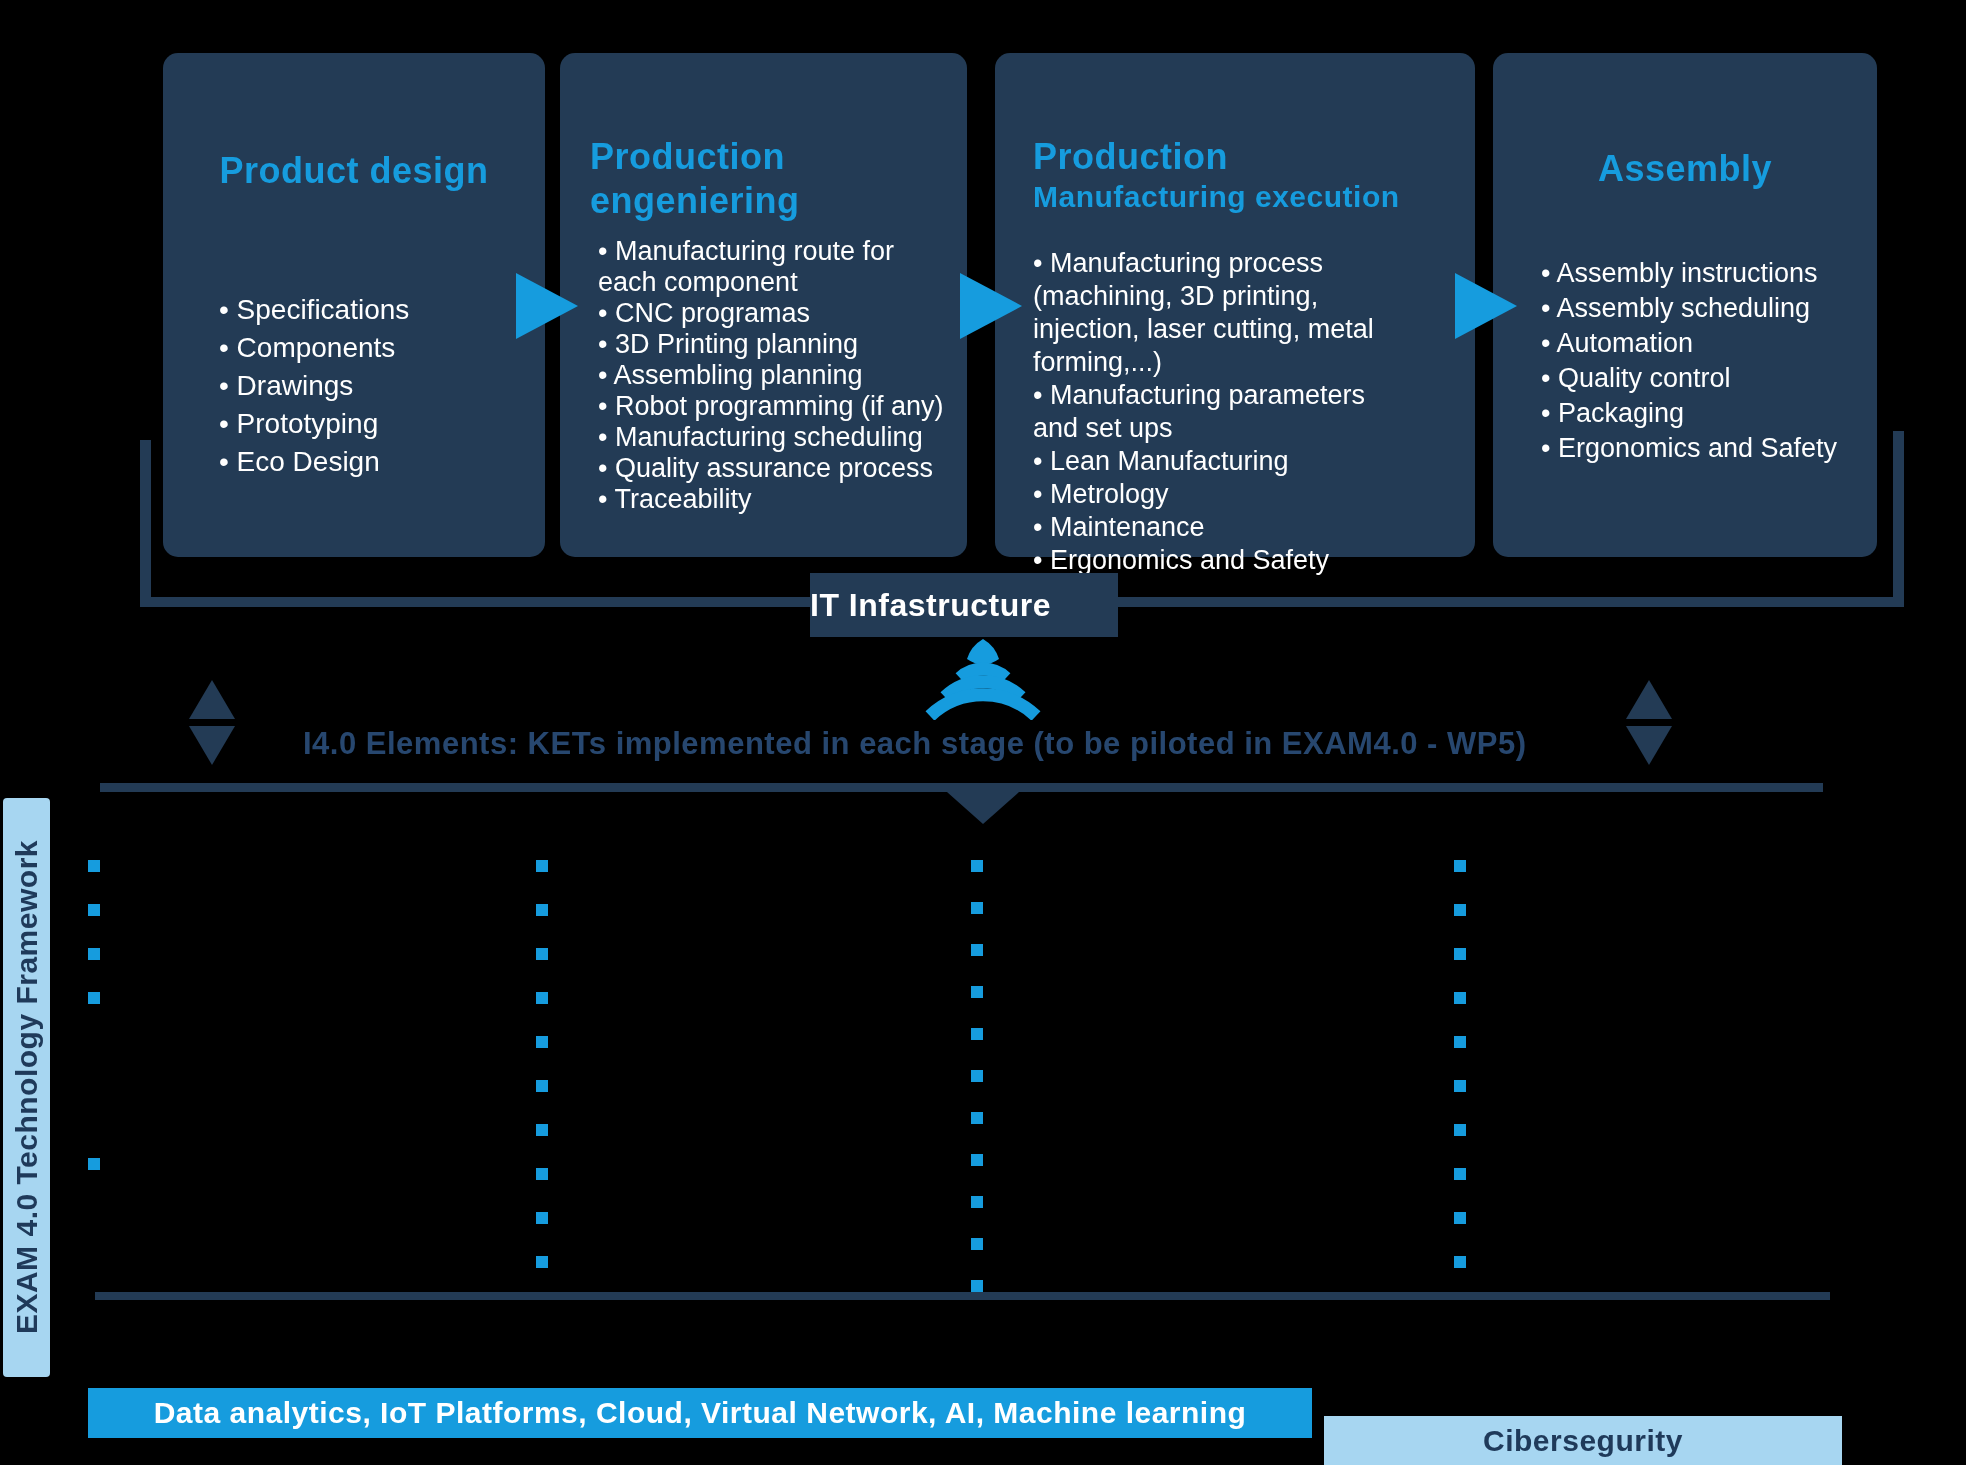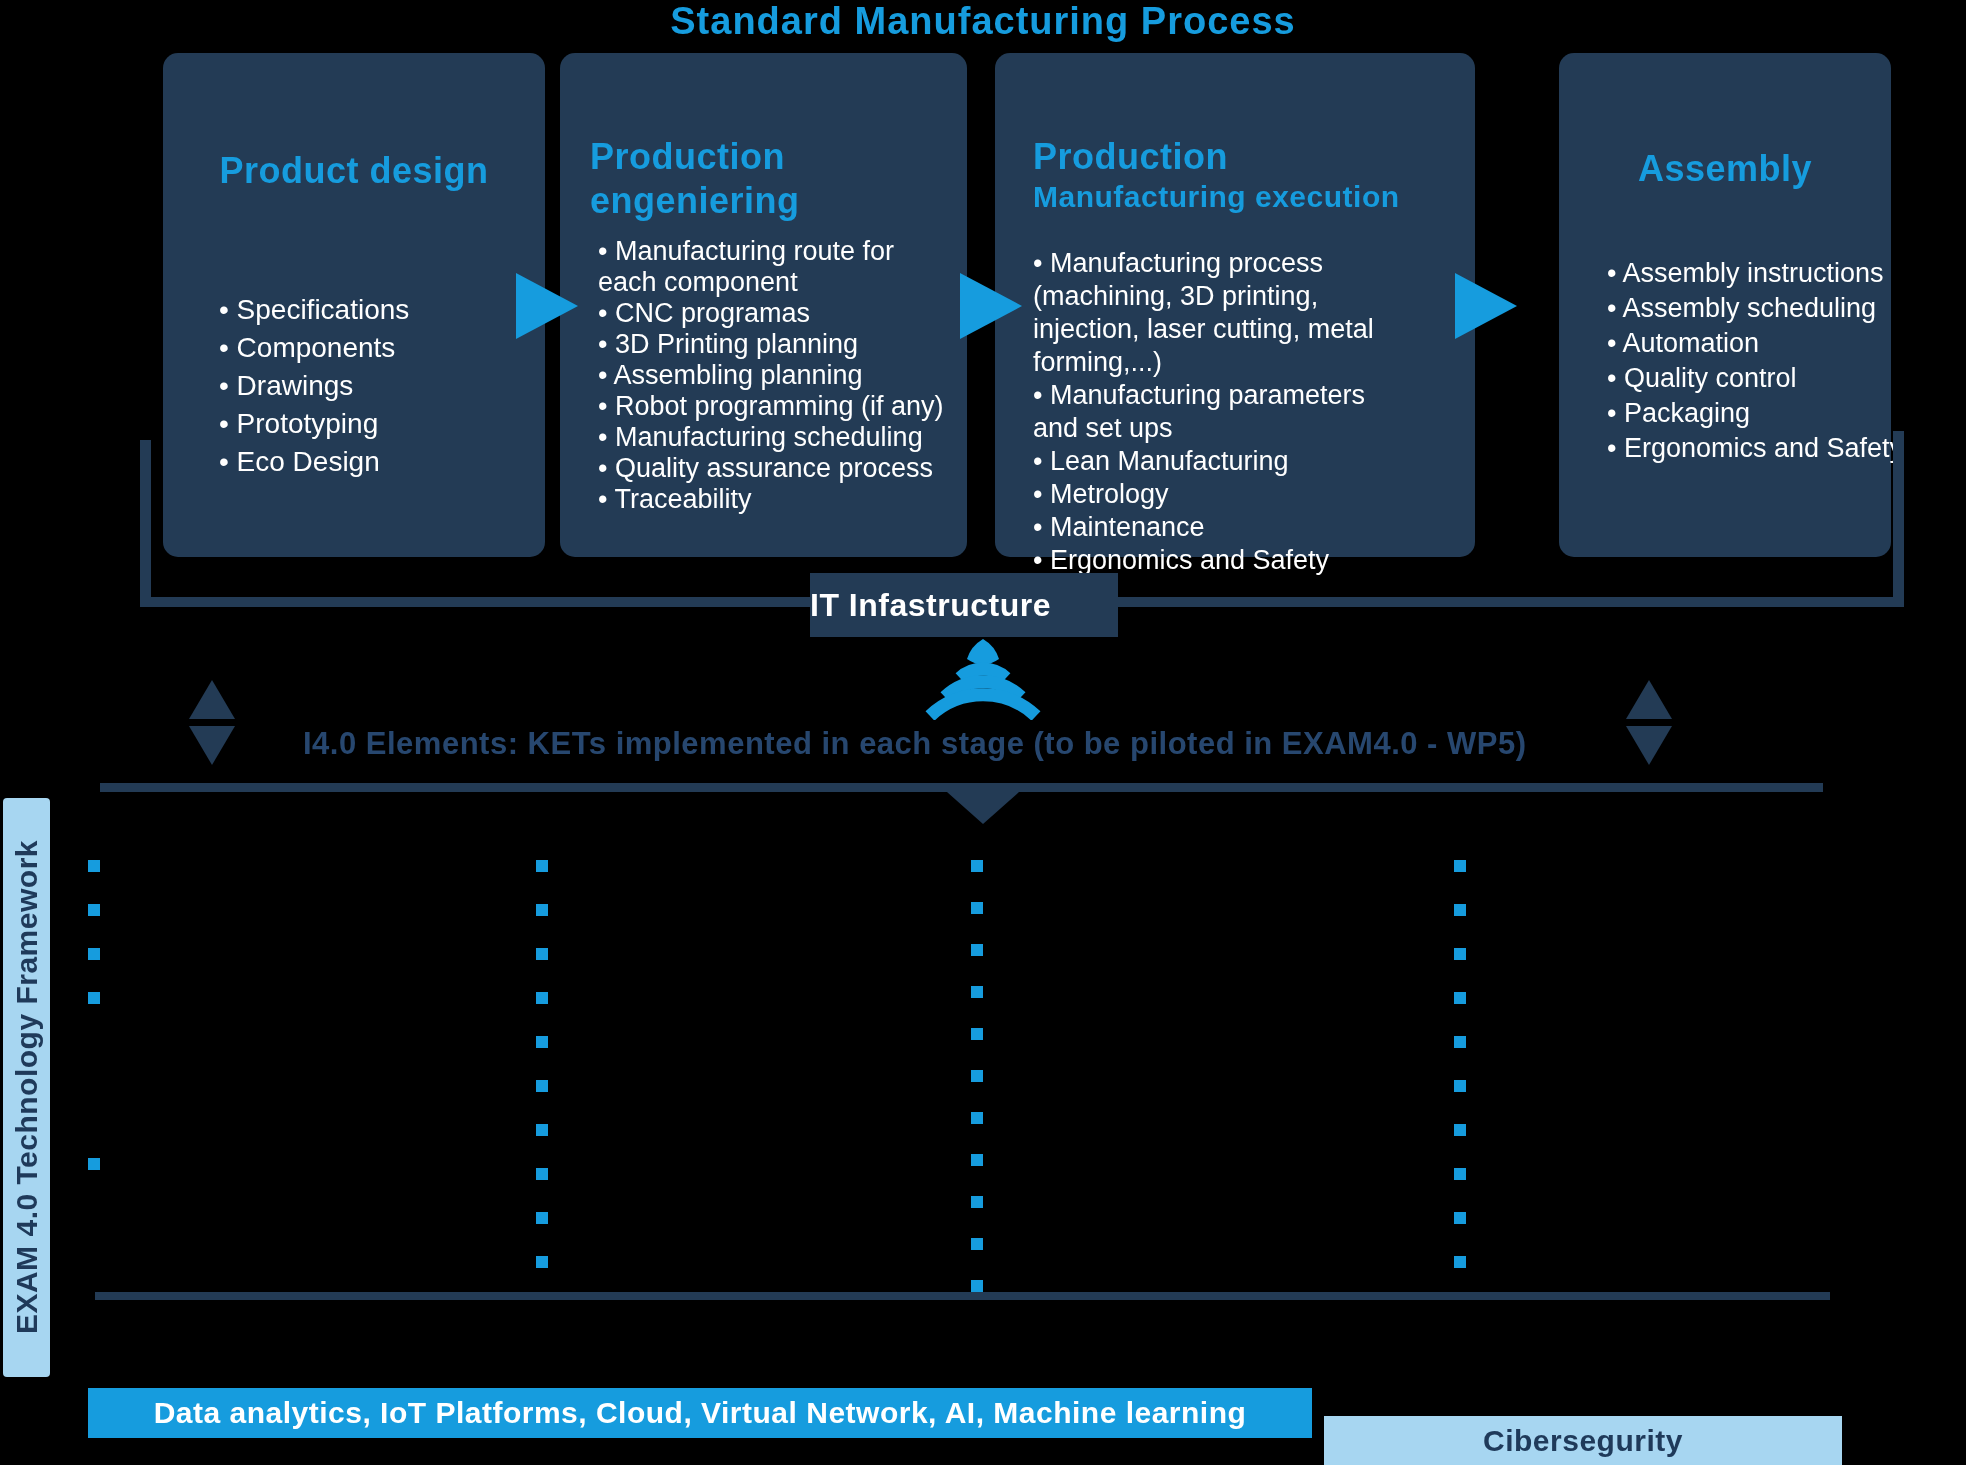--- a/index.html
+++ b/index.html
@@ -8,21 +8,21 @@
 
   
   .main-title{position:absolute;top:0;left:0;width:100%;text-align:center;
     color:#169CDE;font-size:38px;font-weight:bold;letter-spacing:1px;}
 
   
   .stage{position:absolute;top:53px;height:504px;background:#233B55;border-radius:15px;}
   .stage-0{left:163px;width:382px;}
   .stage-1{left:560px;width:407px;}
   .stage-2{left:995px;width:480px;}
-  .stage-3{left:1559px;width:332px;}
+  .stage-3{left:1493px;width:384px;}
 
   .stage-header{position:absolute;left:0;width:100%;color:#169CDE;font-weight:bold;
     letter-spacing:0.5px;line-height:1.22;}
   .stage-0 .stage-header{top:96px;text-align:center;font-size:36px;}
   .stage-1 .stage-header{top:82px;text-align:left;padding-left:30px;font-size:36px;box-sizing:border-box;}
   .stage-2 .stage-header{top:82px;text-align:left;padding-left:38px;font-size:36px;box-sizing:border-box;}
   .stage-3 .stage-header{top:94px;text-align:center;font-size:36px;}
   .stage-2 .stage-header .hline-1{font-size:30px;}
 
   .stage-list{position:absolute;left:0;width:100%;color:#FFFFFF;box-sizing:border-box;}
@@ -88,21 +88,20 @@
   .bar{position:absolute;top:1388px;height:50px;display:flex;align-items:center;justify-content:center;
     font-size:30px;font-weight:bold;letter-spacing:0.5px;white-space:nowrap;}
   .bar-0{left:88px;width:1224px;background:#169CDE;color:#FFFFFF;}
   .bar-1{left:1324px;width:518px;background:#A7D6F1;color:#1F3A5A;margin-top:28px;}
 </style>
 </head>
 <body>
 
 <div id="canvas">
 
-  <div class="main-title">Standard Manufacturing Process</div>
 
   <div class="stage stage-0">
     <div class="stage-header">
         <div class="hline-0">Product design</div>
       </div>
     <div class="stage-list">
         <div>• Specifications</div>
         <div>• Components</div>
         <div>• Drawings</div>
         <div>• Prototyping</div>

